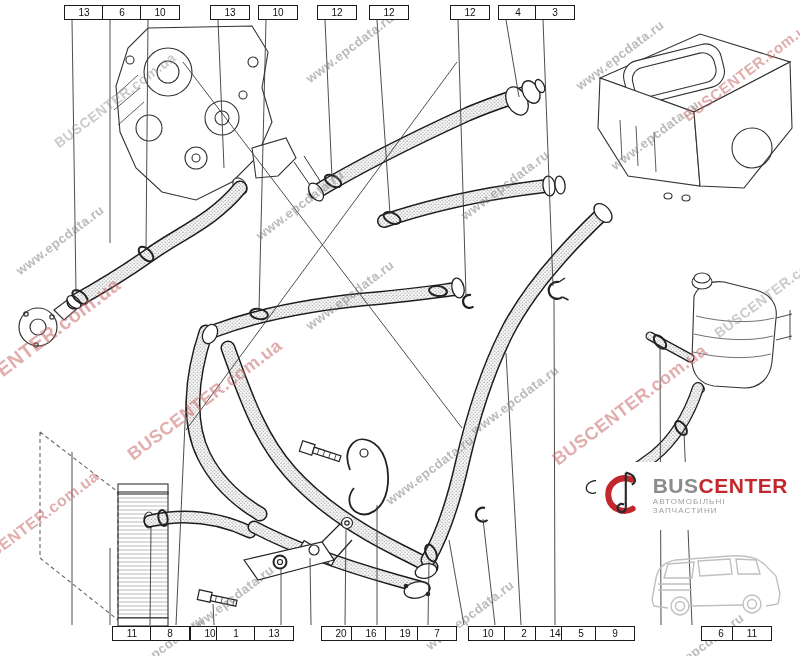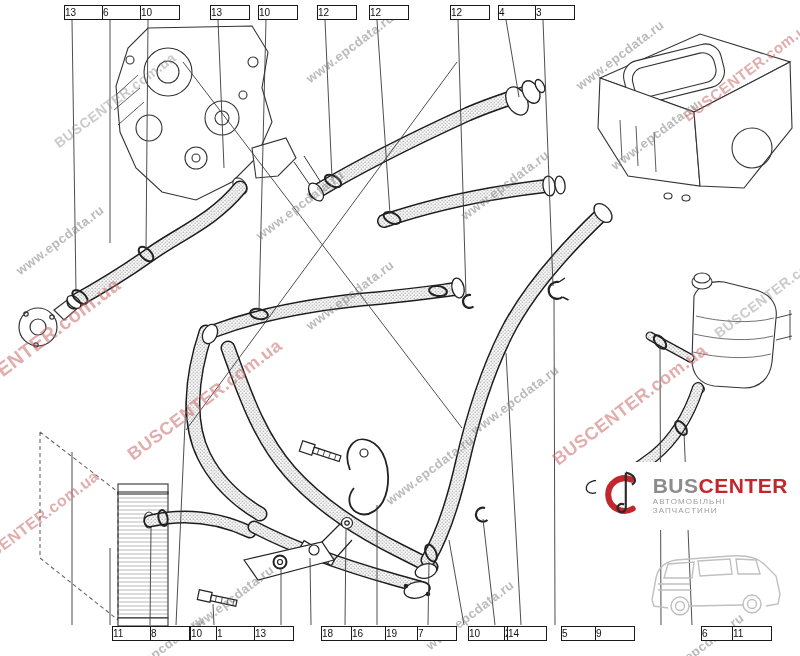--- a/index.html
+++ b/index.html
@@ -8,21 +8,21 @@
   .canvas{position:absolute;left:0;top:0;z-index:1;}
   .van{position:absolute;left:634px;top:538px;z-index:2;}
   
   .wm{position:absolute;transform:translate(-50%,-50%) rotate(-37deg);white-space:nowrap;
       font-weight:bold;pointer-events:none;z-index:3;letter-spacing:.5px;}
   .wm-p{color:rgba(201,106,106,.55);font-size:18px;}
   .wm-pg{color:rgba(130,130,130,.42);font-size:14px;}
   .wm-s{color:rgba(118,118,118,.5);font-size:13px;}
   
   .co{position:absolute;width:40px;height:15px;box-sizing:border-box;border:1px solid #1a1a1a;
-      background:#fff;font-size:10px;line-height:13px;text-align:left;color:#111;z-index:4;}
+      background:#fff;font-size:10px;line-height:13px;text-align:center;color:#111;z-index:4;}
   .co.t{top:5px;}
   .co.b{top:626px;margin-left:48px;}
   
   .logo{position:absolute;left:596px;top:462px;z-index:5;display:flex;align-items:center;
         gap:8px;background:#fff;padding:4px 10px 6px 4px;}
   .logo-word{font-size:21px;font-weight:bold;letter-spacing:.5px;line-height:22px;}
   .lg-bus{color:#8c8c8c;}
   .lg-center{color:#c1272d;}
   .lg-tag{font-size:8px;color:#9d9d9d;letter-spacing:1.1px;margin-top:0;}
 </style>
@@ -289,27 +289,27 @@
   <div class="co t" style="left:369px">12</div>
   <div class="co t" style="left:450px">12</div>
   <div class="co t" style="left:498px">4</div>
   <div class="co t" style="left:535px">3</div>
 
   <div class="co b" style="left:64px">11</div>
   <div class="co b" style="left:102px">8</div>
   <div class="co b" style="left:142px">10</div>
   <div class="co b" style="left:168px">1</div>
   <div class="co b" style="left:206px">13</div>
-  <div class="co b" style="left:273px">18</div>
+  <div class="co b" style="left:273px">20</div>
   <div class="co b" style="left:303px">16</div>
   <div class="co b" style="left:337px">19</div>
   <div class="co b" style="left:369px">7</div>
   <div class="co b" style="left:420px">10</div>
   <div class="co b" style="left:456px">2</div>
-  <div class="co b" style="left:459px">14</div>
+  <div class="co b" style="left:487px">14</div>
   <div class="co b" style="left:513px">5</div>
   <div class="co b" style="left:547px">9</div>
   <div class="co b" style="left:653px">6</div>
   <div class="co b" style="left:684px">11</div>
 
   <div class="logo">
     <svg width="46" height="58" viewBox="0 0 52 60">
       <path d="M 36 12 A 19 19 0 1 0 38 46" stroke="#c1272d" stroke-width="7" fill="none" stroke-linecap="round"></path>
       <path d="M 30 4 C 40 6 44 14 37 18 M 30 4 L 30 44 C 30 50 24 52 21 47 C 19 43 23 39 28 41" stroke="#2a2a2a" stroke-width="2.5" fill="none"></path>
     </svg>

